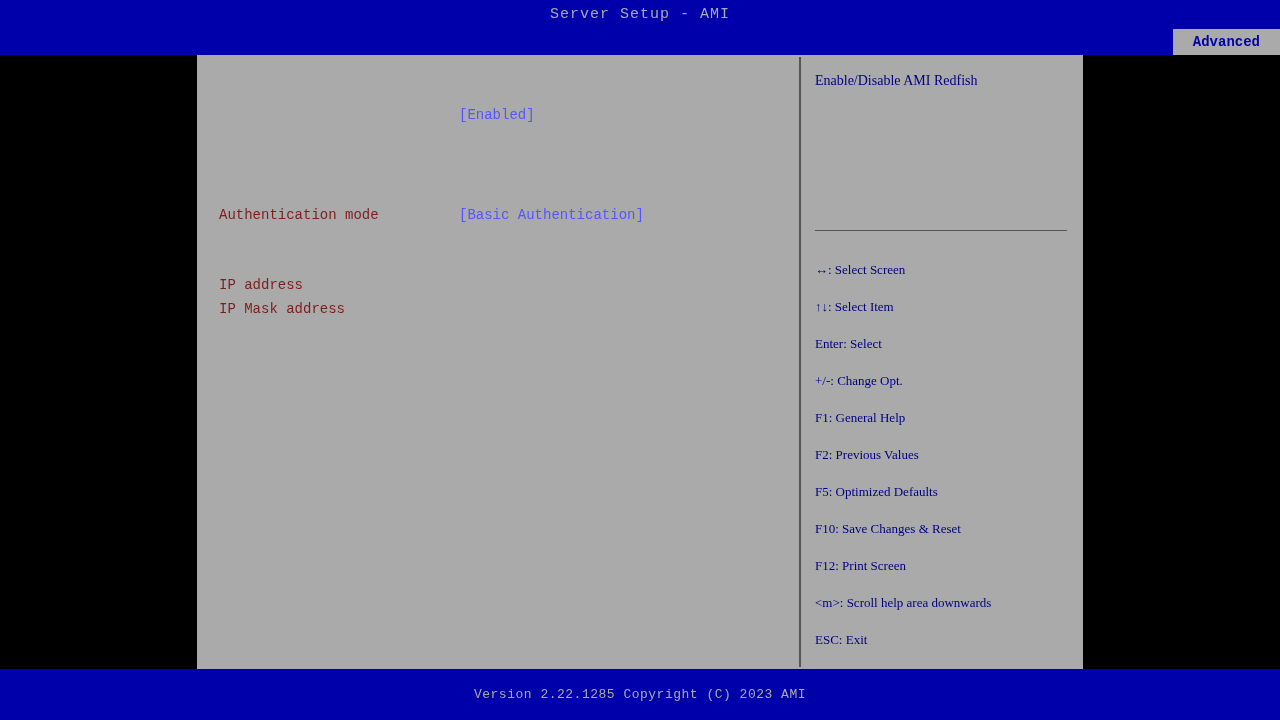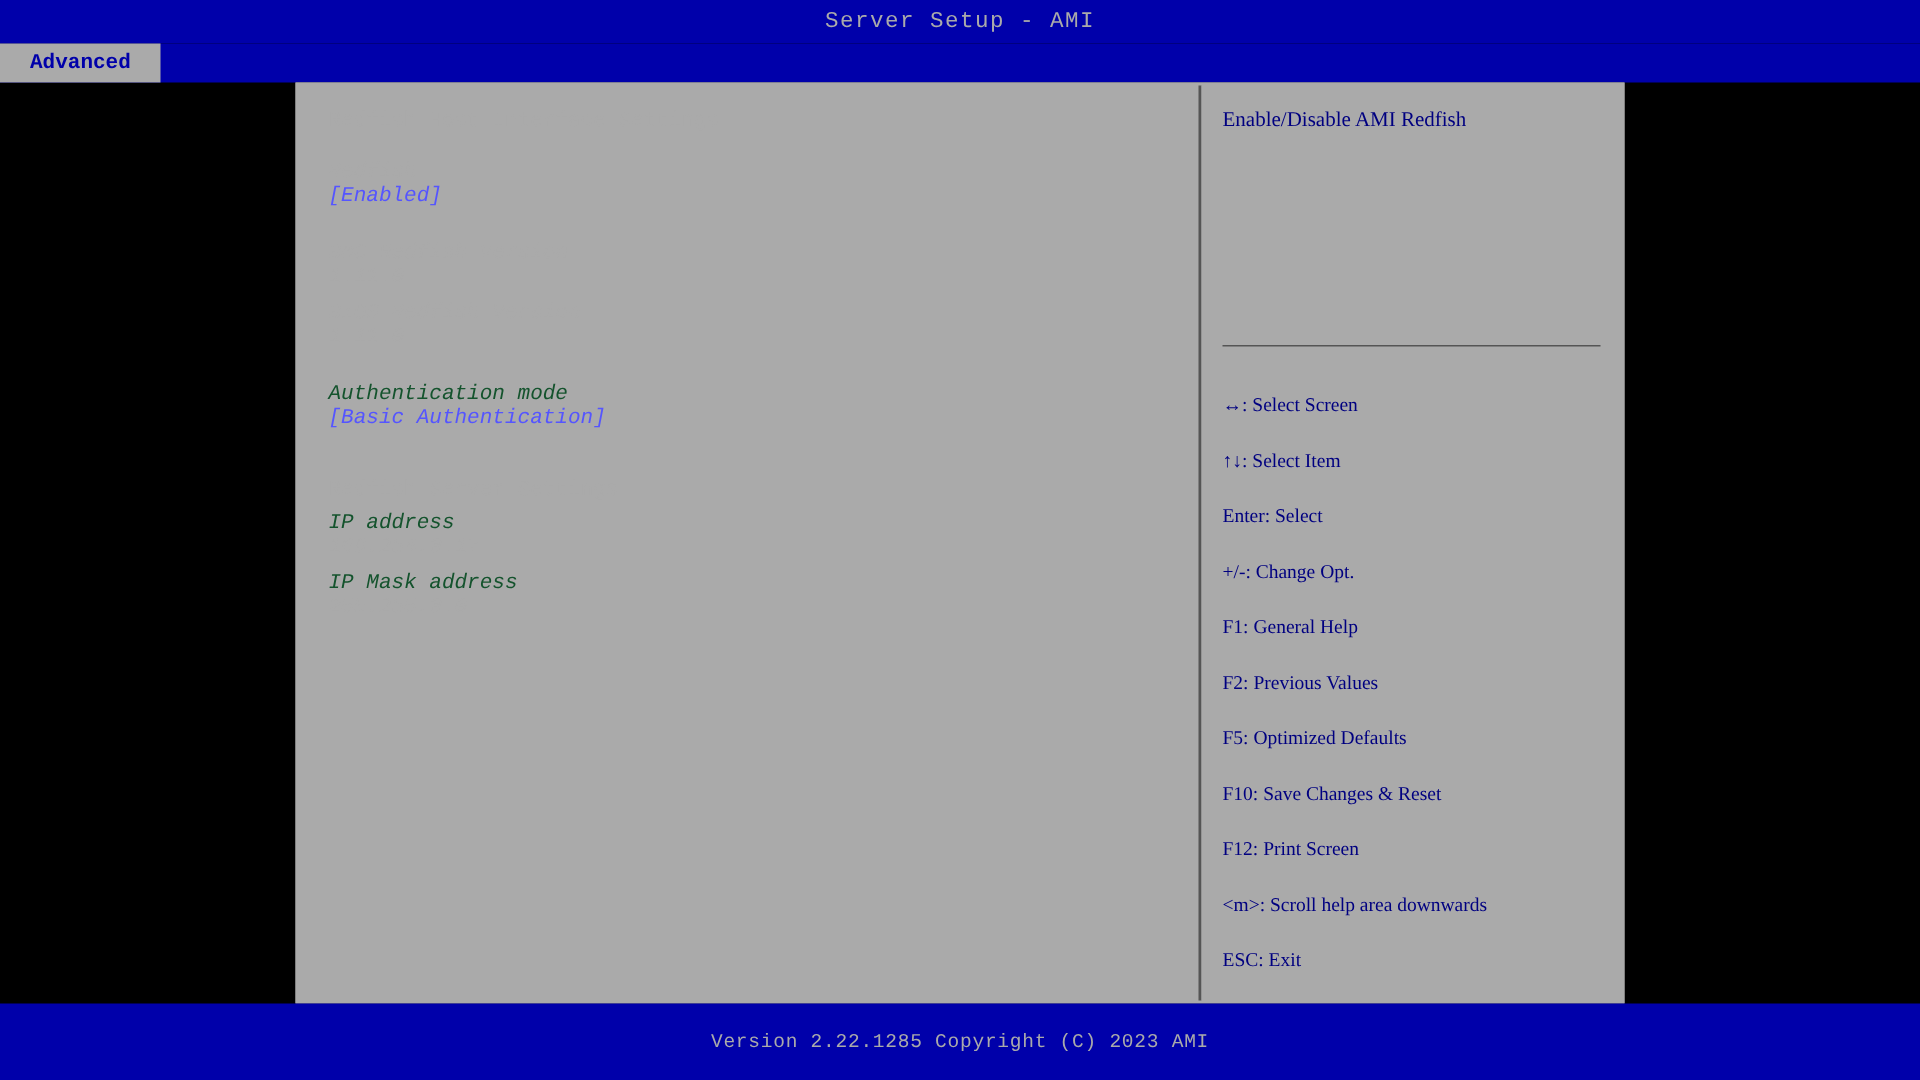--- a/index.html
+++ b/index.html
@@ -34,21 +34,21 @@
       text-align: center;
       padding: 6px 0;
       font-size: 15px;
       letter-spacing: 1px;
     }
 
     #tab-bar {
       width: 100%;
       background-color: #0000aa;
       display: flex;
-      justify-content: flex-start;
+      justify-content: flex-end;
       padding-bottom: 0;
     }
 
     .tab {
       padding: 5px 20px;
       font-size: 14px;
       cursor: pointer;
       color: #0000aa;
       background-color: #aaaaaa;
       border: none;
@@ -85,34 +85,33 @@
       padding: 16px 14px;
       color: #000080;
       font-size: 14px;
       display: flex;
       flex-direction: column;
       font-family: Liberation Serif, serif;
     }
 
     .field-row {
       display: flex;
-      flex-direction: column;
+      flex-direction: row;
       margin-bottom: 8px;
       align-items: flex-start;
-      font-style: italic;
     }
 
     .field-label {
       color: #aaaaaa;
       min-width: 240px;
       font-size: 14px;
     }
 
     .field-label.clickable {
-      color: #14532d;
+      color: #7f1d1d;
     }
 
     .field-value {
       color: #aaaaaa;
       font-size: 14px;
     }
 
     .field-value.bracket {
       color: #5555ff;
     }

